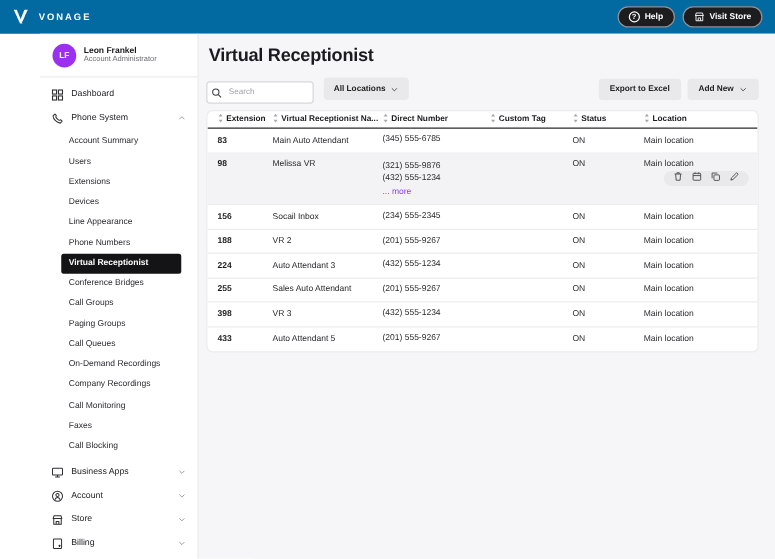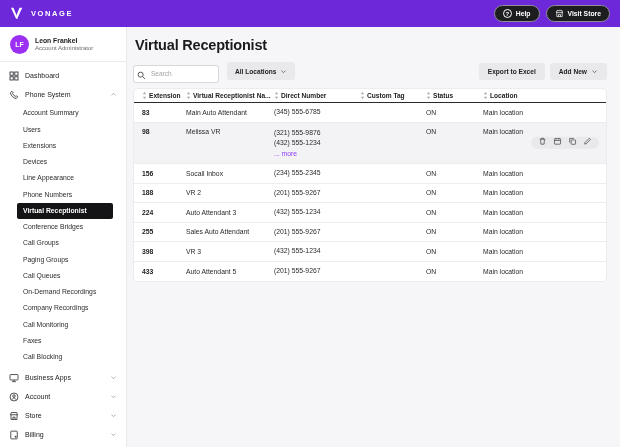--- a/index.html
+++ b/index.html
@@ -1,33 +1,33 @@
 <!DOCTYPE html>
 <html><head>
 <meta charset="utf-8">
 <style>
   * { margin:0; padding:0; box-sizing:border-box; }
   html,body { width:620px; height:447px; overflow:hidden; background:#fff;
     font-family:"Liberation Sans","DejaVu Sans",sans-serif; color:#1b1b1f; }
 
   
-  .topbar { height:27px; background:#6d28d9; display:flex; align-items:center; padding:0 10px; }
+  .topbar { height:27px; background:#0369a1; display:flex; align-items:center; padding:0 10px; }
   .brand { display:flex; align-items:center; gap:6px; }
   .vmark { width:15px; height:13px; }
   .brand-name { color:#fff; font-size:7.5px; font-weight:700; letter-spacing:1.6px; }
   .topbar-right { margin-left:auto; display:flex; gap:6px; }
   .tpill { display:flex; align-items:center; gap:4px; height:17px; padding:0 8px;
     border:1px solid #8f8f94; border-radius:9px; background:#1d1d20; color:#fff;
     font-size:6.8px; font-weight:600; cursor:pointer; }
   .help-glyph { width:9px; height:9px; border:1px solid #fff; border-radius:50%;
     font-size:6px; line-height:8px; text-align:center; display:inline-block; }
   .help-glyph::before { content:"?"; }
 
   
-  .app { display:flex; height:420px; }
+  .app { display:flex; height:420px;padding-left:32px; }
   .sidebar { width:127px; background:#fff; border-right:1px solid #e9e9eb; padding-top:5px;
     flex-shrink:0; overflow:hidden; }
   .main { flex:1; background:#f6f6f8; padding:10px 13px 0 6px; overflow:hidden; }
 
   
   .user { display:flex; align-items:center; gap:6px; padding:3px 10px 7px 10px; }
   .avatar { width:19px; height:19px; border-radius:50%; background:#9b2ff2; color:#fff;
     font-size:6.8px; font-weight:700; display:flex; align-items:center; justify-content:center; }
   .uname { font-size:6.8px; font-weight:700; color:#19191c; line-height:1.35; }
   .urole { font-size:6px; color:#6c6c72; line-height:1.3; }

